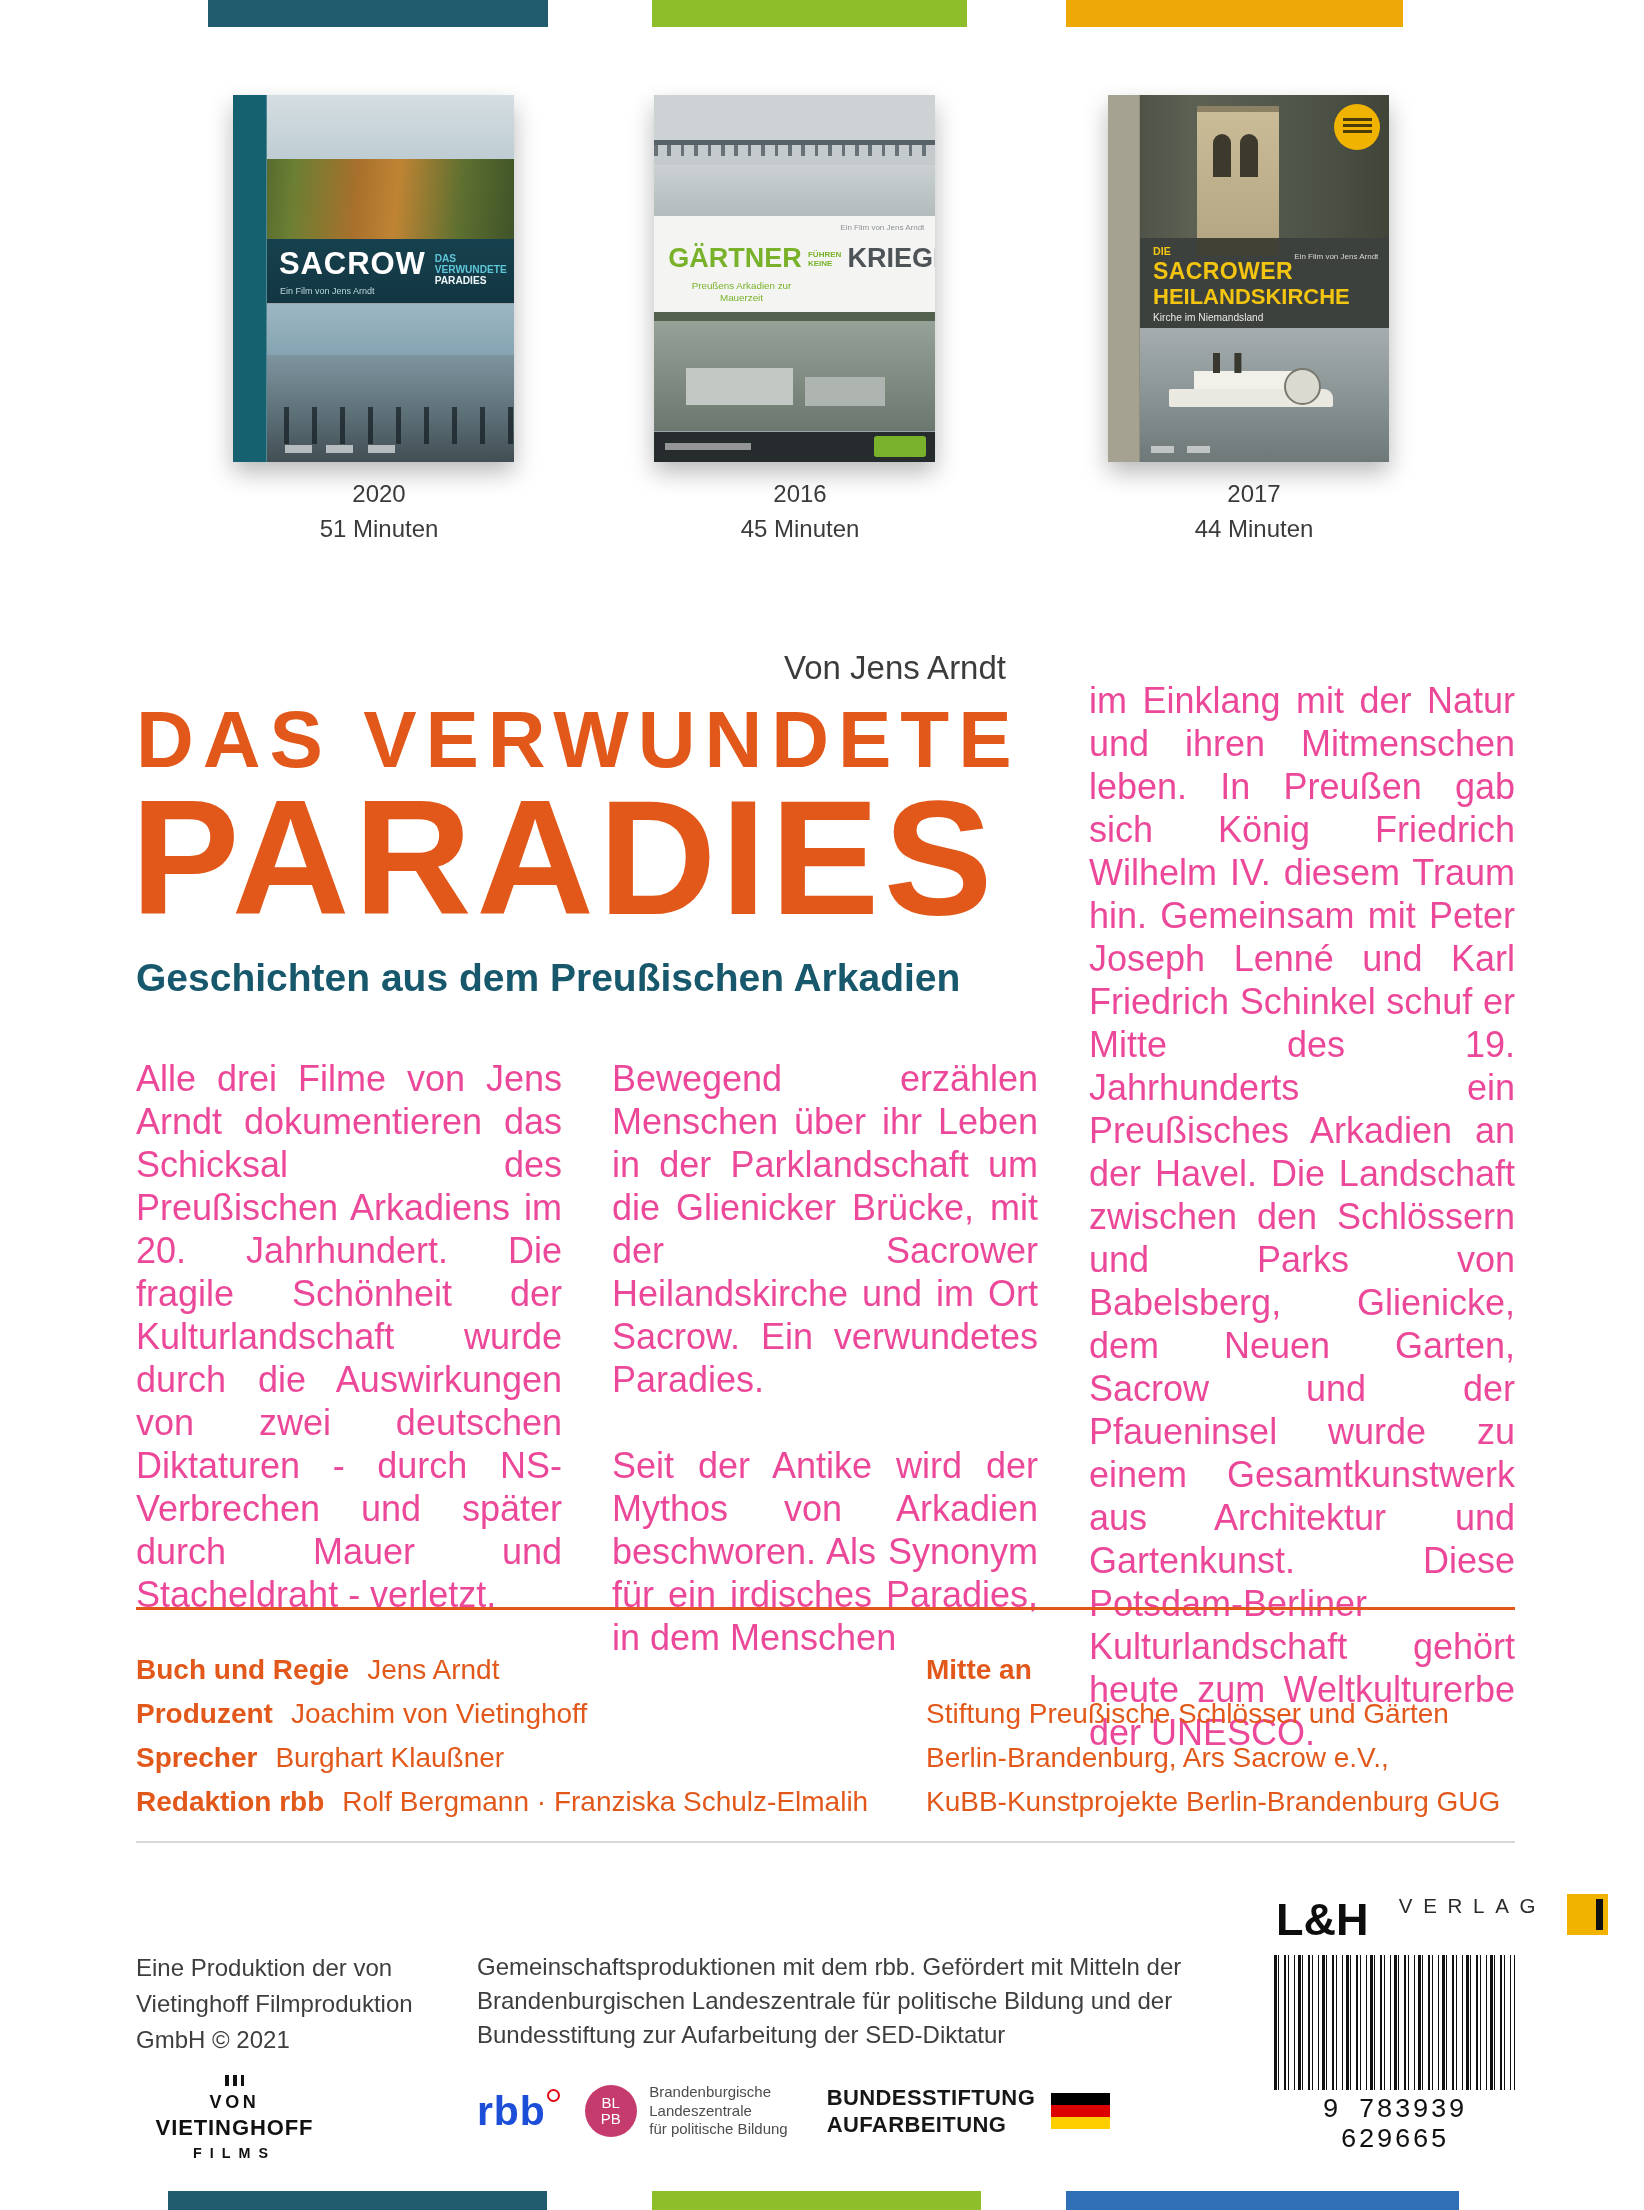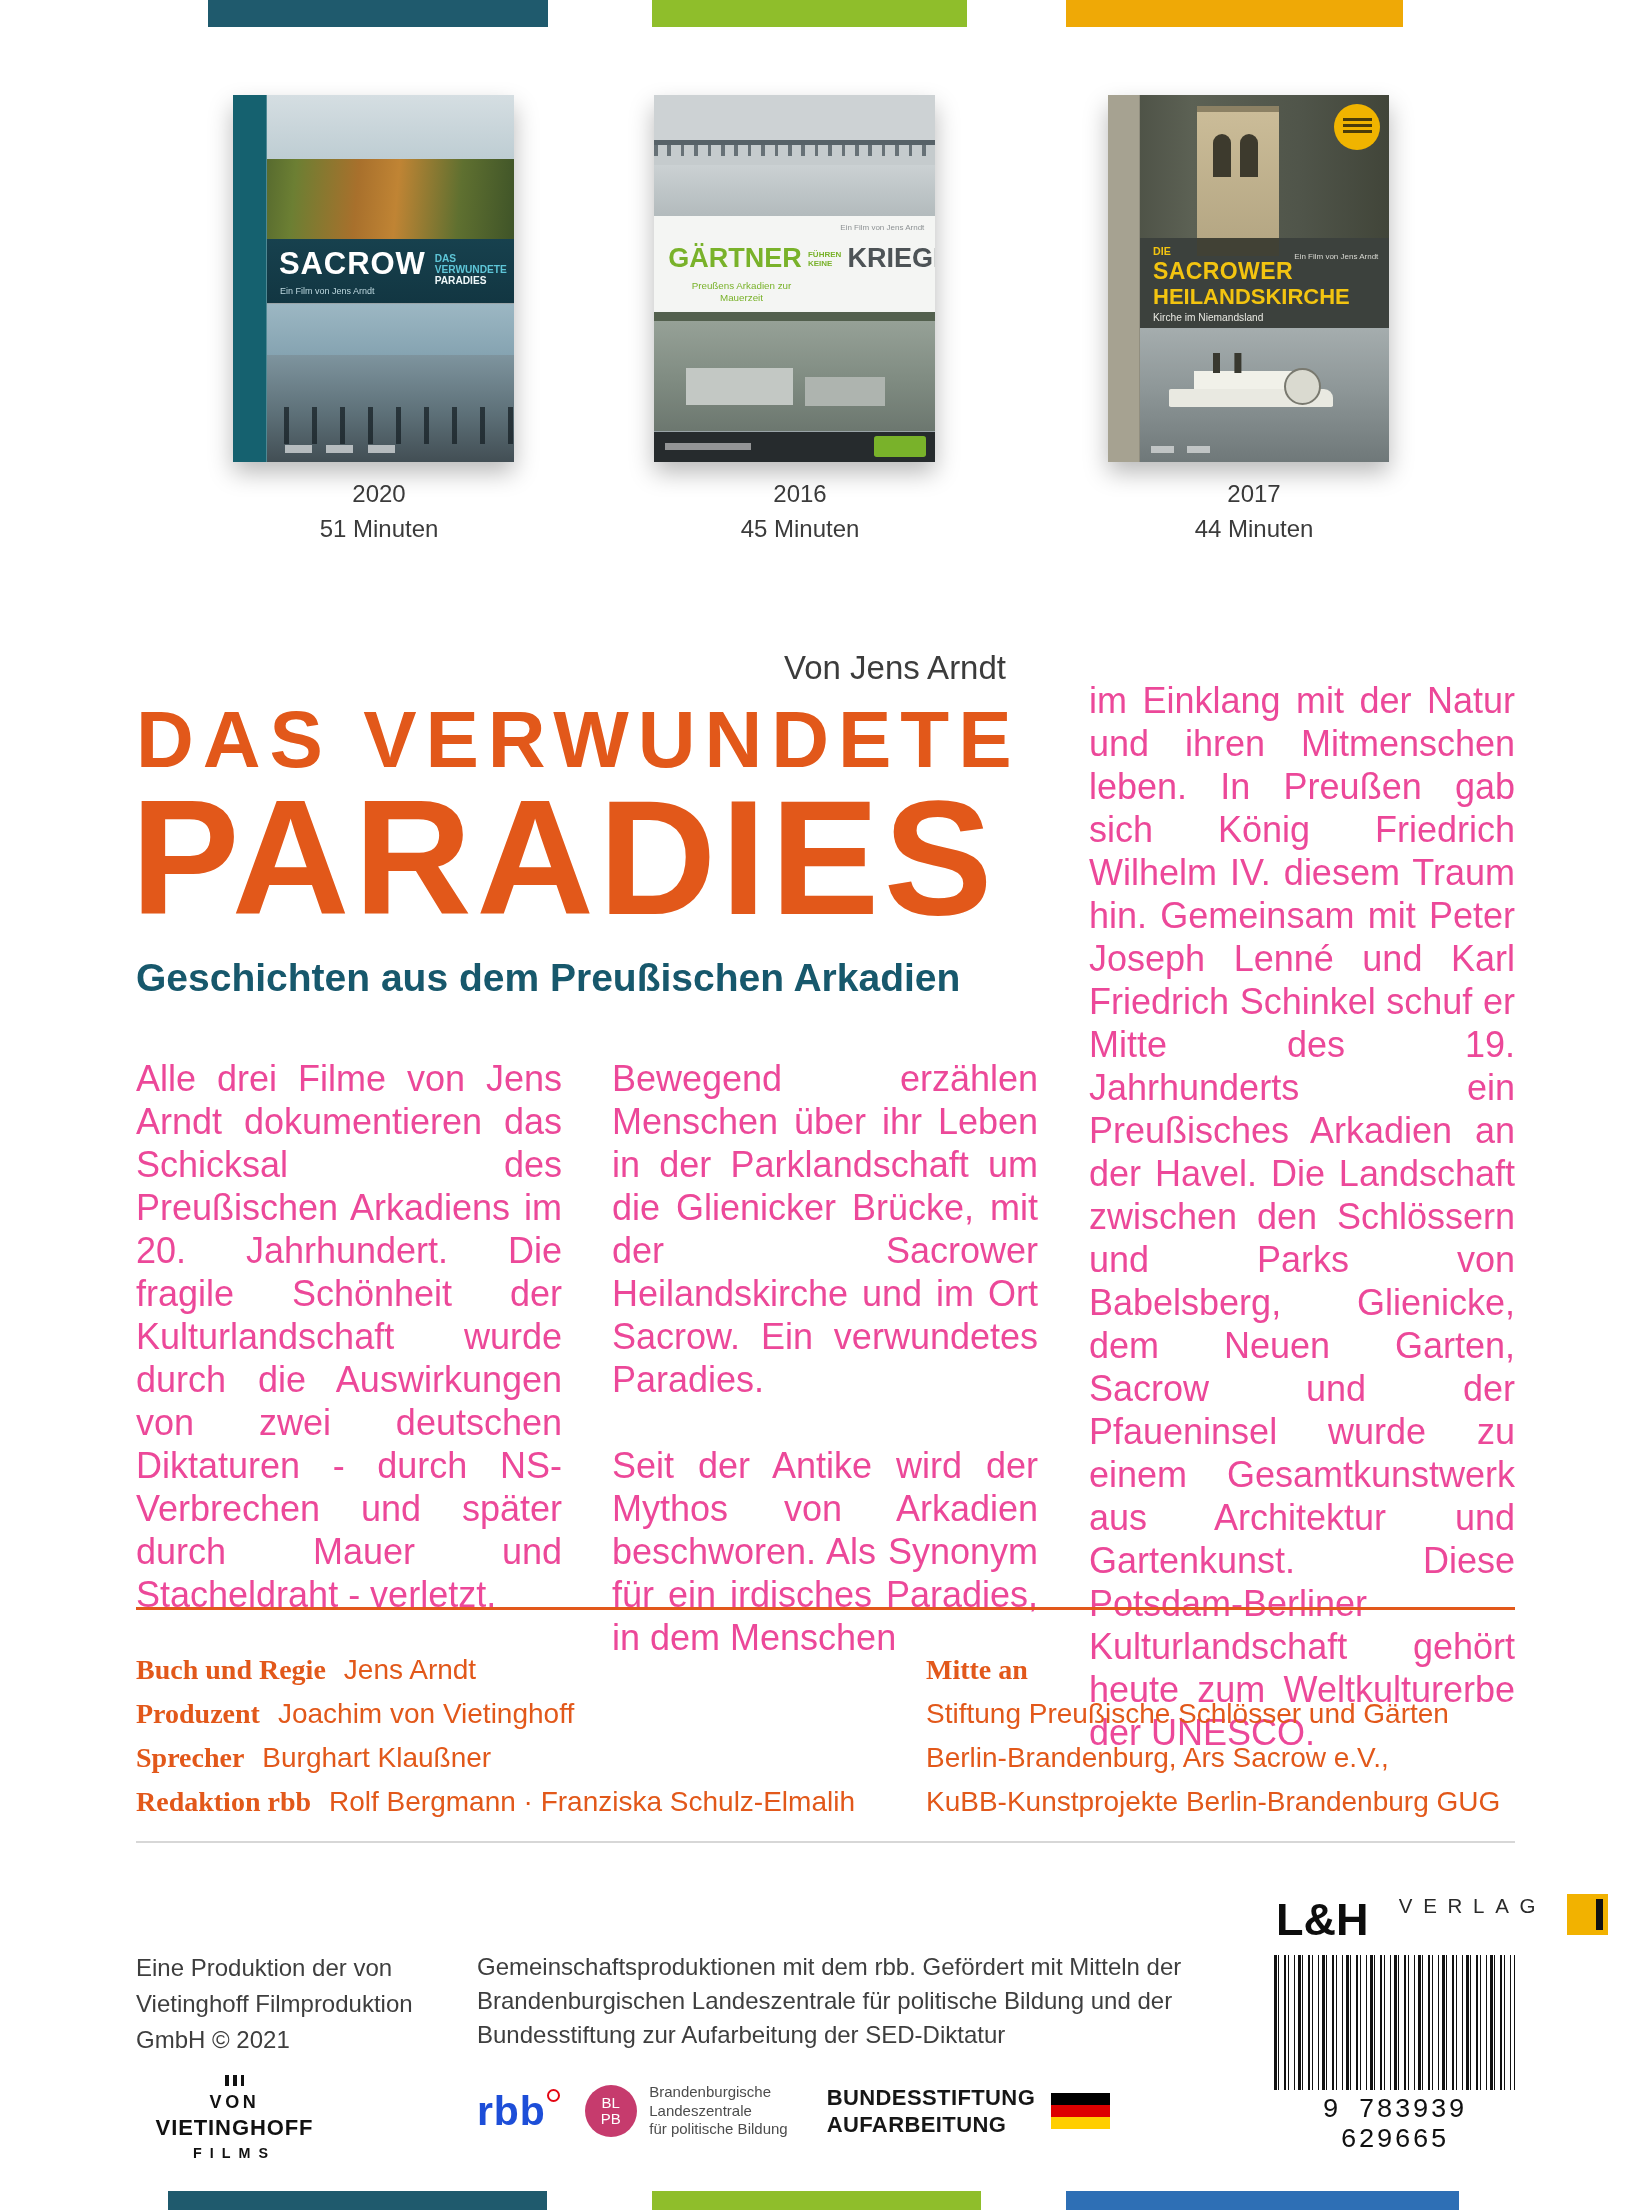--- a/index.html
+++ b/index.html
@@ -109,21 +109,21 @@
   .col3 { padding-top:30px; }
 
   
   .rule-orange { position:absolute; left:136px; top:1607px; width:1379px; height:2.7px; background:#e2581a; }
   .rule-gray   { position:absolute; left:136px; top:1841px; width:1379px; height:1.8px; background:#d7d7d7; }
 
   
   .credits { position:absolute; left:136px; top:1648px; width:1379px; display:flex; }
   .credits-left { width:790px; }
   .credit-row { font-size:28px; line-height:44px; color:#e2581a; }
-  .credit-label { font-weight:700; margin-right:18px;font-family:Liberation Serif, serif; }
+  .credit-label { font-weight:700; margin-right:18px; }
   .credits-right { flex:1; font-size:28px; line-height:44px; color:#e2581a; }
   .credits-right .credit-label { display:block; margin-right:0; }
 
   
   .prod-block { position:absolute; left:136px; top:1950px; width:330px; font-size:24px; line-height:36px; color:#3e3e3e; }
   .vvf { position:absolute; left:150px; top:2075px; width:169px; text-align:center; color:#111; }
   .vvf-mark { display:inline-block; width:19.6px; height:10.7px; background:repeating-linear-gradient(90deg,#111 0 4.5px,transparent 4.5px 8px); margin-bottom:3.6px; }
   .vvf-von   { font-size:18px; font-weight:700; letter-spacing:3.6px; }
   .vvf-name  { font-size:22px; font-weight:700; letter-spacing:0.9px; margin-top:1.8px; }
   .vvf-films { font-size:14.3px; font-weight:700; letter-spacing:8px; margin-top:3.6px; }

